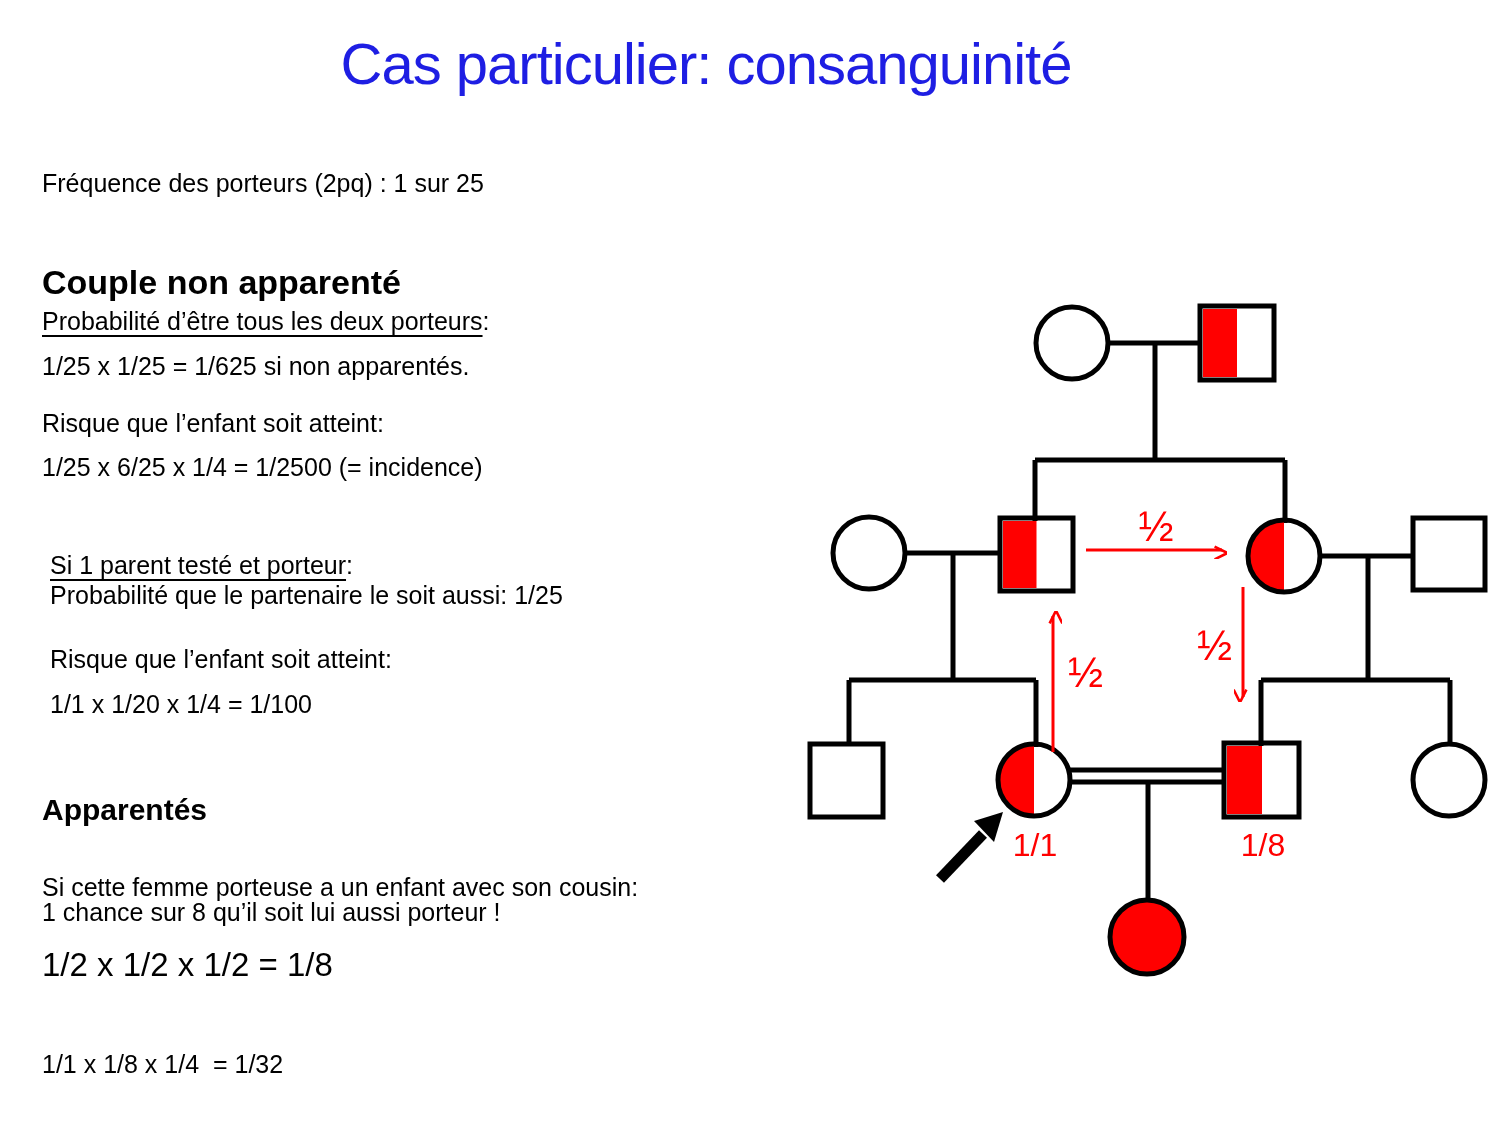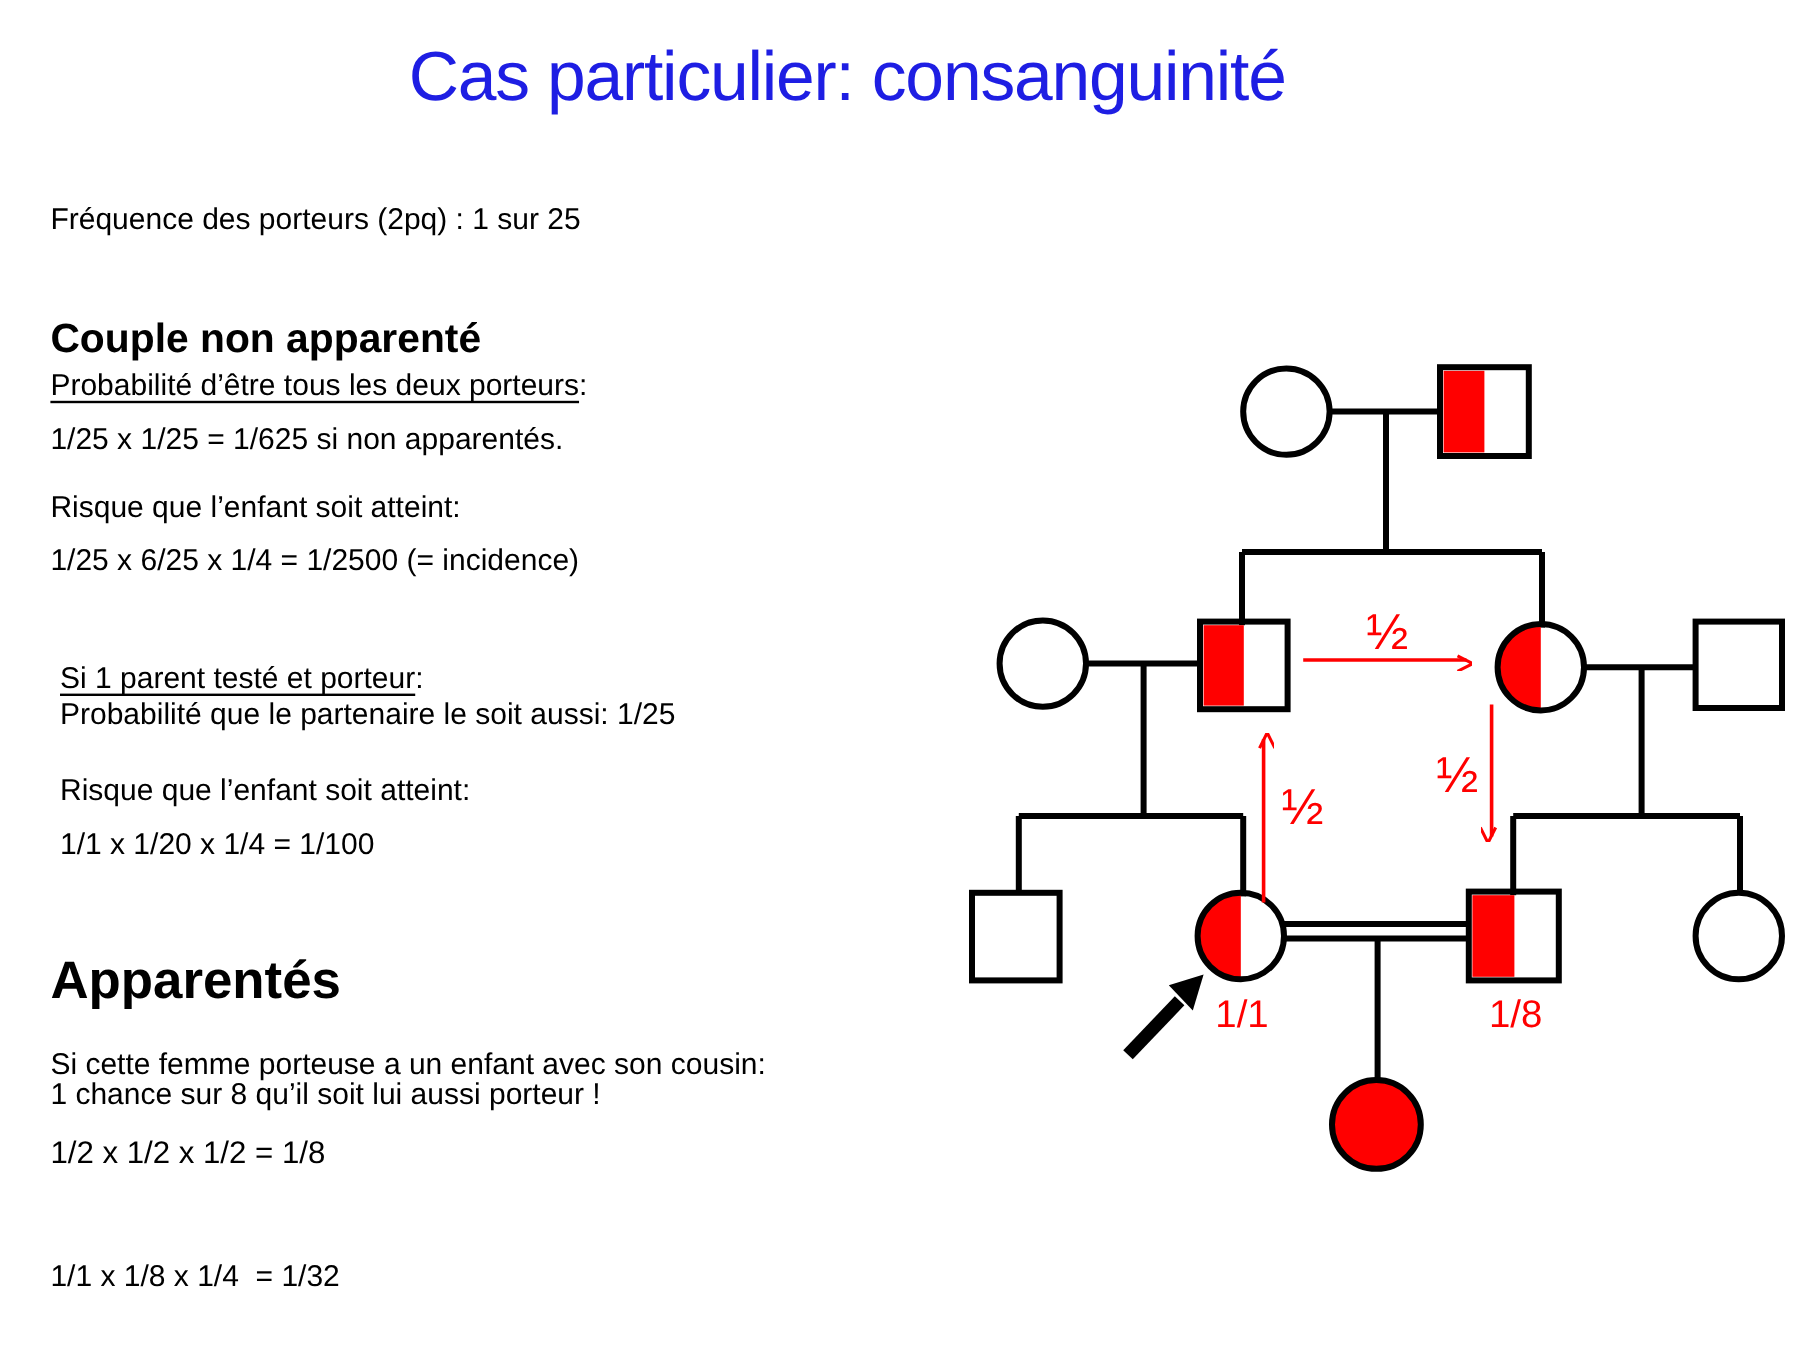--- a/index.html
+++ b/index.html
@@ -7,21 +7,21 @@
     position:relative;width:1500px;height:1125px;background:#ffffff;overflow:hidden;
     font-family:"Liberation Sans","DejaVu Sans",sans-serif;color:#000;
   }
   .title{
     position:absolute;top:30px;left:0;width:1412px;text-align:center;
     font-size:58px;letter-spacing:-1px;color:#1e1ee3;font-weight:400;
   }
   .line{position:absolute;font-size:25px;white-space:pre;line-height:1.2;}
   .bold{font-weight:bold;}
   .uline{text-decoration:underline;text-decoration-thickness:2px;text-underline-offset:5px;}
-  .small{font-size:26px;}
+  .small{font-size:33px;}
   svg.pedigree{position:absolute;top:0;left:0;}
   svg text{font-family:"Liberation Sans","DejaVu Sans",sans-serif;}
 </style>
 </head>
 <body>
 
 <div id="slide">
 
   <div class="title">Cas particulier: consanguinité</div>
 
@@ -31,21 +31,21 @@
   <div class="line bold" style="left:42px;top:262px;font-size:34px;">Couple non apparenté</div>
   <div class="line" style="left:42px;top:351px;">1/25 x 1/25 = 1/625 si non apparentés.</div>
   <div class="line" style="left:42px;top:408px;">Risque que l’enfant soit atteint:</div>
   <div class="line" style="left:42px;top:452px;">1/25 x 6/25 x 1/4 = 1/2500 (= incidence)</div>
 
   <div class="line" style="left:50px;top:533px;margin-top:17px;"><span class="uline">Si 1 parent testé et porteur</span><span>:</span></div>
   <div class="line" style="left:50px;top:580px;">Probabilité que le partenaire le soit aussi: 1/25</div>
   <div class="line" style="left:50px;top:644px;">Risque que l’enfant soit atteint:</div>
   <div class="line" style="left:50px;top:689px;">1/1 x 1/20 x 1/4 = 1/100</div>
 
-  <div class="line bold" style="left:42px;top:792px;font-size:44px;">Apparentés</div>
+  <div class="line bold" style="left:42px;top:792px;font-size:30px;">Apparentés</div>
   <div class="line" style="left:42px;top:872px;">Si cette femme porteuse a un enfant avec son cousin:</div>
   <div class="line" style="left:42px;top:897px;">1 chance sur 8 qu’il soit lui aussi porteur !</div>
   <div class="line small" style="left:42px;top:945px;">1/2 x 1/2 x 1/2 = 1/8</div>
   <div class="line" style="left:42px;top:1049px;">1/1 x 1/8 x 1/4  = 1/32</div>
 
   <svg class="pedigree" width="1500" height="1125" viewBox="0 0 1500 1125">
     <defs>
       <marker id="rarrow" markerWidth="14" markerHeight="14" refX="9" refY="5" orient="auto" markerUnits="userSpaceOnUse">
         <path d="M1,1 L9,5 L1,9" fill="none" stroke="#ff0000" stroke-width="1.6" transform="scale(1.6)"></path>
       </marker>

